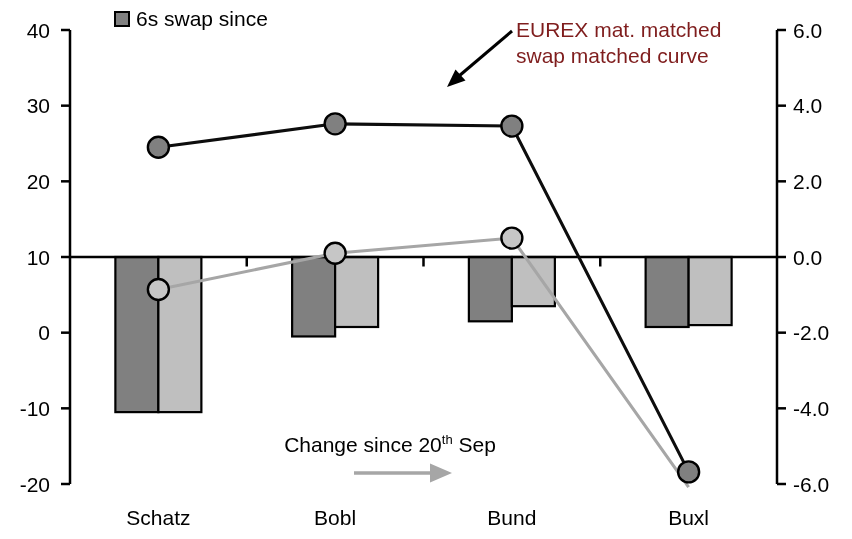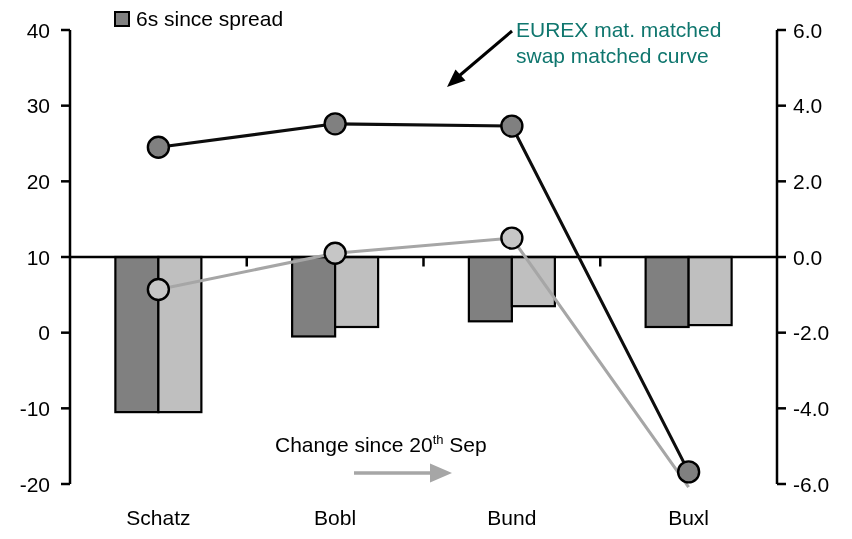--- a/index.html
+++ b/index.html
@@ -14,24 +14,24 @@
     position: absolute; left: 114px; top: 7px; display: flex; flex-direction: column; gap: 11px;
   }
   .legend-row { display: flex; align-items: center; }
   .legend-swatch {
     width: 16px; height: 16px; border: 2.2px solid #000000; margin-right: 6px; flex: 0 0 auto;
   }
   .legend-label { font-size: 21px; color: #000000; white-space: nowrap; }
 
   .eurex-note {
     position: absolute; left: 516px; top: 17px; font-size: 21px; line-height: 26px;
-    color: #0f766e; white-space: nowrap;
+    color: #7f1d1d; white-space: nowrap;
   }
   .change-note {
-    position: absolute; left: 275px; top: 433px; width: 230px; 
+    position: absolute; left: 275px; top: 433px; width: 230px; text-align: center;
     font-size: 21px; color: #000000; white-space: nowrap;
   }
   .change-note sup { font-size: 13px; vertical-align: super; line-height: 0; }
 </style>
 </head>
 <body>
 
 <div id="stage">
   <svg id="chart-svg" width="852" height="539" viewBox="0 0 852 539">
       <rect x="115.375" y="257" width="43" height="155.11666666666662" fill="#808080" stroke="#000000" stroke-width="2.2"></rect>
@@ -91,21 +91,21 @@
       <circle cx="688.625" cy="471.8933333333333" r="10.5" fill="#808080" stroke="#000" stroke-width="2.4"></circle>
       <line x1="512" y1="31" x2="459" y2="76" stroke="#000000" stroke-width="3"></line>
       <polygon points="447,87 455.5,69.5 465.5,80.5" fill="#000000"></polygon>
       <line x1="354" y1="473" x2="432" y2="473" stroke="#a6a6a6" stroke-width="3.5"></line>
       <polygon points="452,473 430,463.5 430,482.5" fill="#a6a6a6"></polygon>
     </svg>
 
   <div class="legend">
     <div class="legend-row">
       <span class="legend-swatch" style="background: rgb(128, 128, 128);"></span>
-      <span class="legend-label">6s since spread</span>
+      <span class="legend-label">6s swap since</span>
     </div>
   </div>
 
   <div class="eurex-note">
     <div>EUREX mat. matched</div>
     <div>swap matched curve</div>
   </div>
 
   <div class="change-note"><span>Change since 20</span><sup>th</sup><span> Sep</span></div>
 </div>

